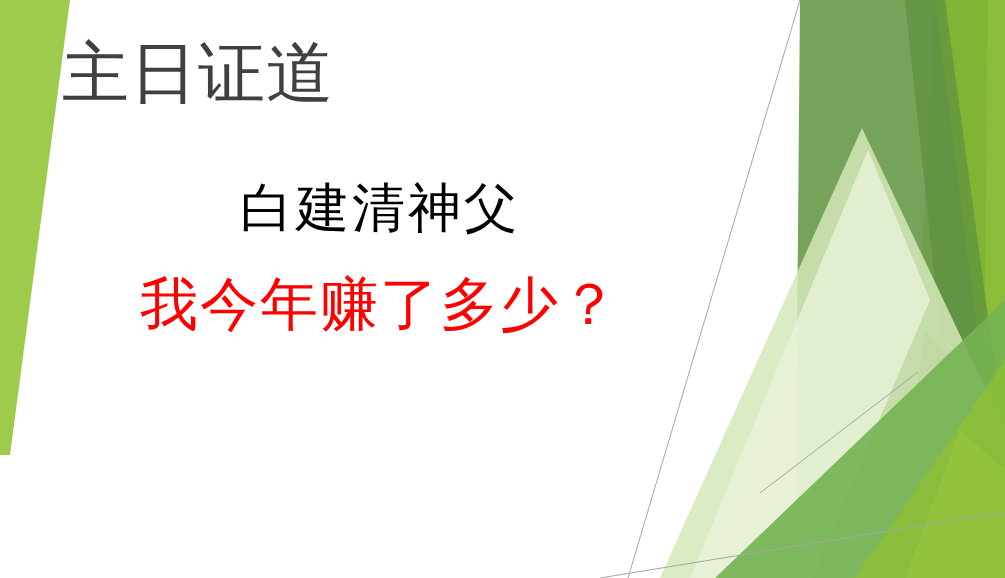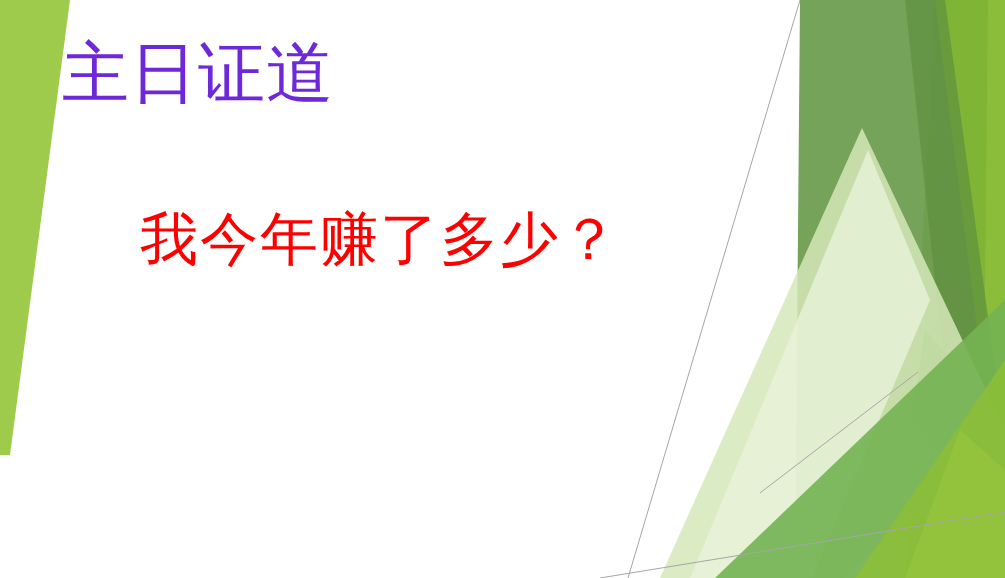--- a/index.html
+++ b/index.html
@@ -31,21 +31,21 @@
     width: 1005px;
     height: 578px;
   }
   #title {
     position: absolute;
     left: 62px;
     top: 36px;
     font-size: 67px;
     line-height: 1.12;
     letter-spacing: 1px;
-    color: #6d28d9;
+    color: #404040;
     font-family: "Liberation Serif", "DejaVu Serif", serif;
     white-space: nowrap;
   }
   #body-block {
     position: absolute;
     left: 0;
     top: 176px;
     width: 760px;
     text-align: center;
   }
@@ -100,17 +100,18 @@
     <line x1="800" y1="0" x2="628" y2="578" stroke="#A6A6A6" stroke-width="1"></line>
 
     <line x1="1005" y1="512" x2="600" y2="578" stroke="#A6A6A6" stroke-width="1"></line>
     <line x1="918" y1="372" x2="760" y2="493" stroke="#A6A6A6" stroke-width="1"></line>
   </svg>
 
   <div class="text-layer">
     <div id="title">主日证道</div>
 
     <div id="body-block">
+      <div id="line-name">白建清神父</div>
       <div id="line-question">我今年赚了多少？</div>
     </div>
   </div>
 
 </div>
 
 </body></html>

